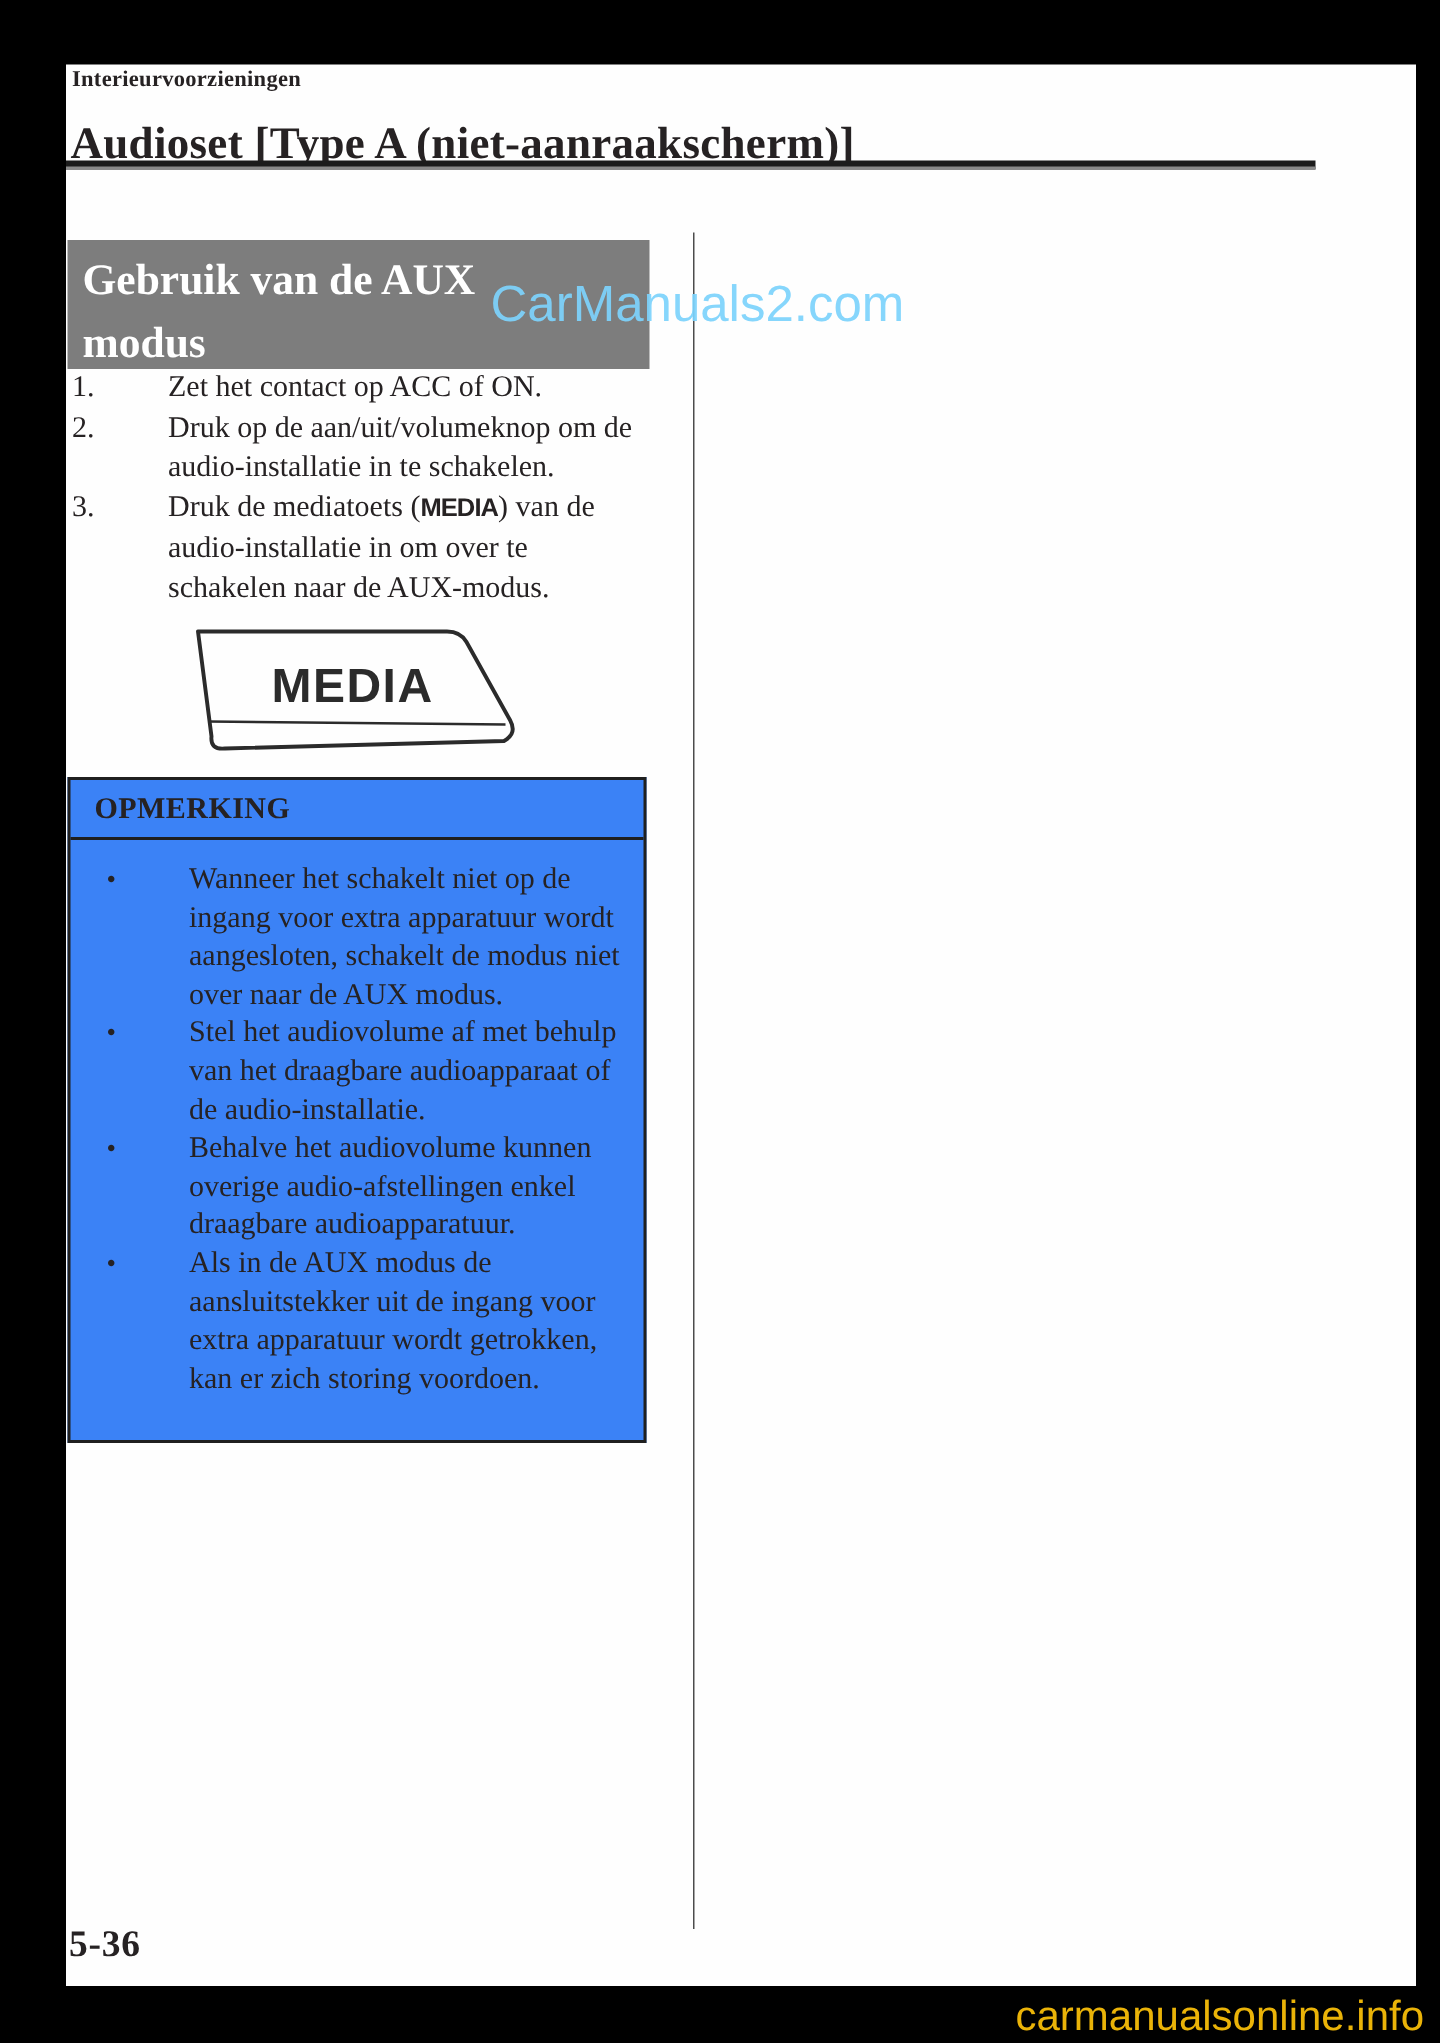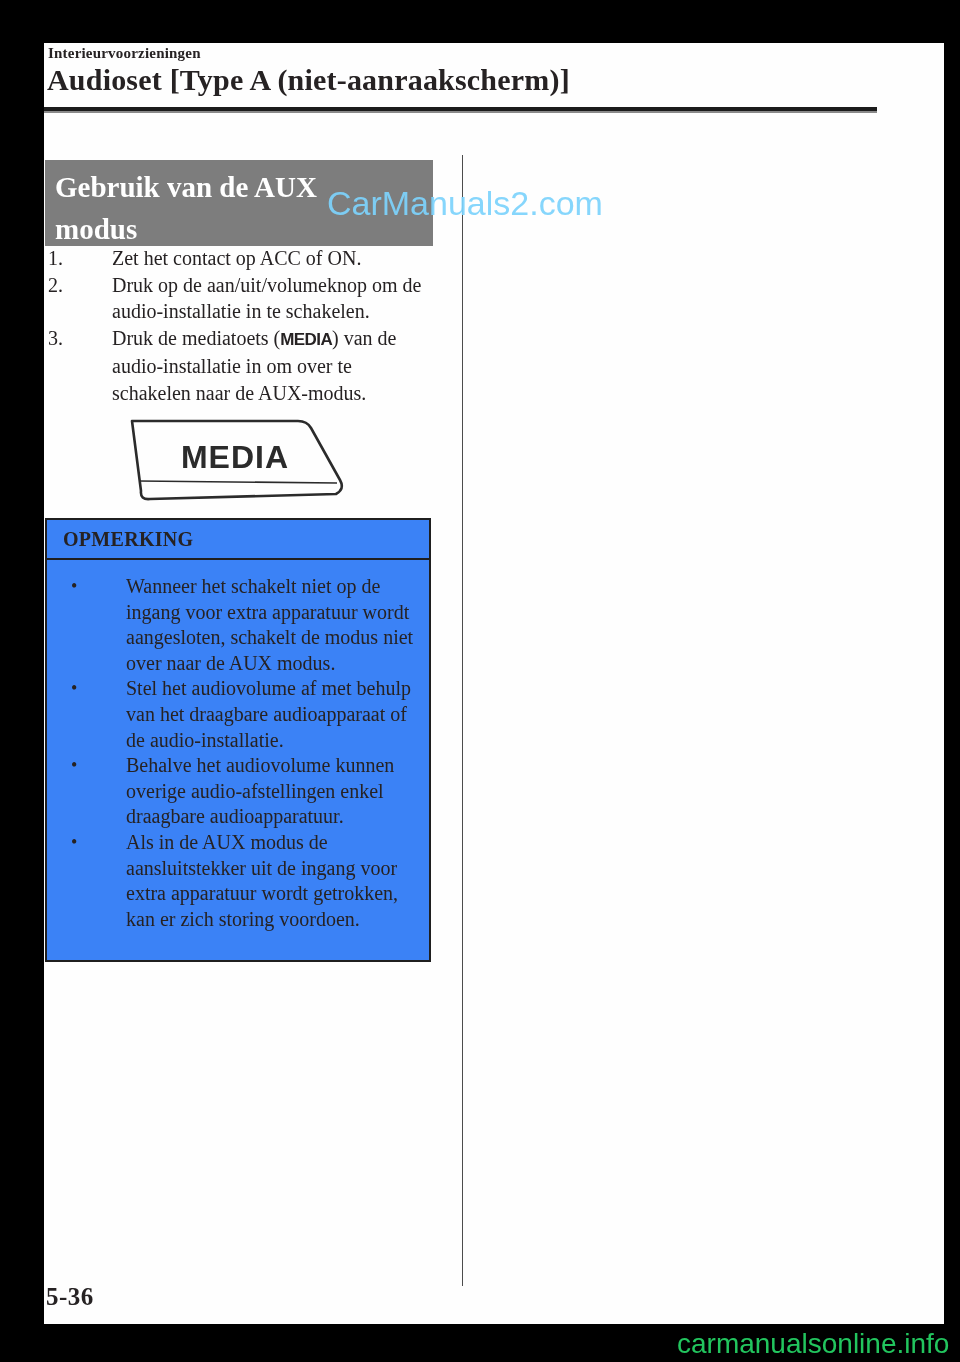--- a/index.html
+++ b/index.html
@@ -14,21 +14,21 @@
     position:absolute;left:44px;top:43px;width:900px;height:1281px;
     background:#fefefe;color:#262223;
   }
   
   .breadcrumb{
     position:absolute;left:4px;top:2px;
     font-size:15px;font-weight:bold;letter-spacing:0.2px;
     white-space:nowrap;
   }
   .page-title{
-    position:absolute;left:3px;top:20px;
+    position:absolute;left:3px;top:36px;
     font-size:30px;font-weight:bold;letter-spacing:0.2px;
     white-space:nowrap;
   }
   .title-rule{
     position:absolute;left:0;top:64px;width:833px;height:4px;
     background:#1c1c1c;border-bottom:2px solid #8a8a8a;
   }
   
   .col-divider{
     position:absolute;left:418px;top:112px;width:1px;height:1131px;
@@ -86,21 +86,21 @@
   
   .wm-top{
     position:absolute;left:327px;top:184px;
     font-family:"Liberation Sans", sans-serif;
     font-size:34px;color:#7dd3fc;opacity:0.93;
     white-space:nowrap;z-index:5;
   }
   .wm-bottom{
     position:absolute;left:677px;top:1328px;
     font-family:"Liberation Sans", sans-serif;
-    font-size:28px;color:#22c55e;
+    font-size:28px;color:#eab308;
     white-space:nowrap;z-index:5;
   }
 </style>
 </head>
 <body>
 
 <div class="page">
 
   <div class="breadcrumb">Interieurvoorzieningen</div>
   <div class="page-title">Audioset [Type A (niet-aanraakscherm)]</div>

